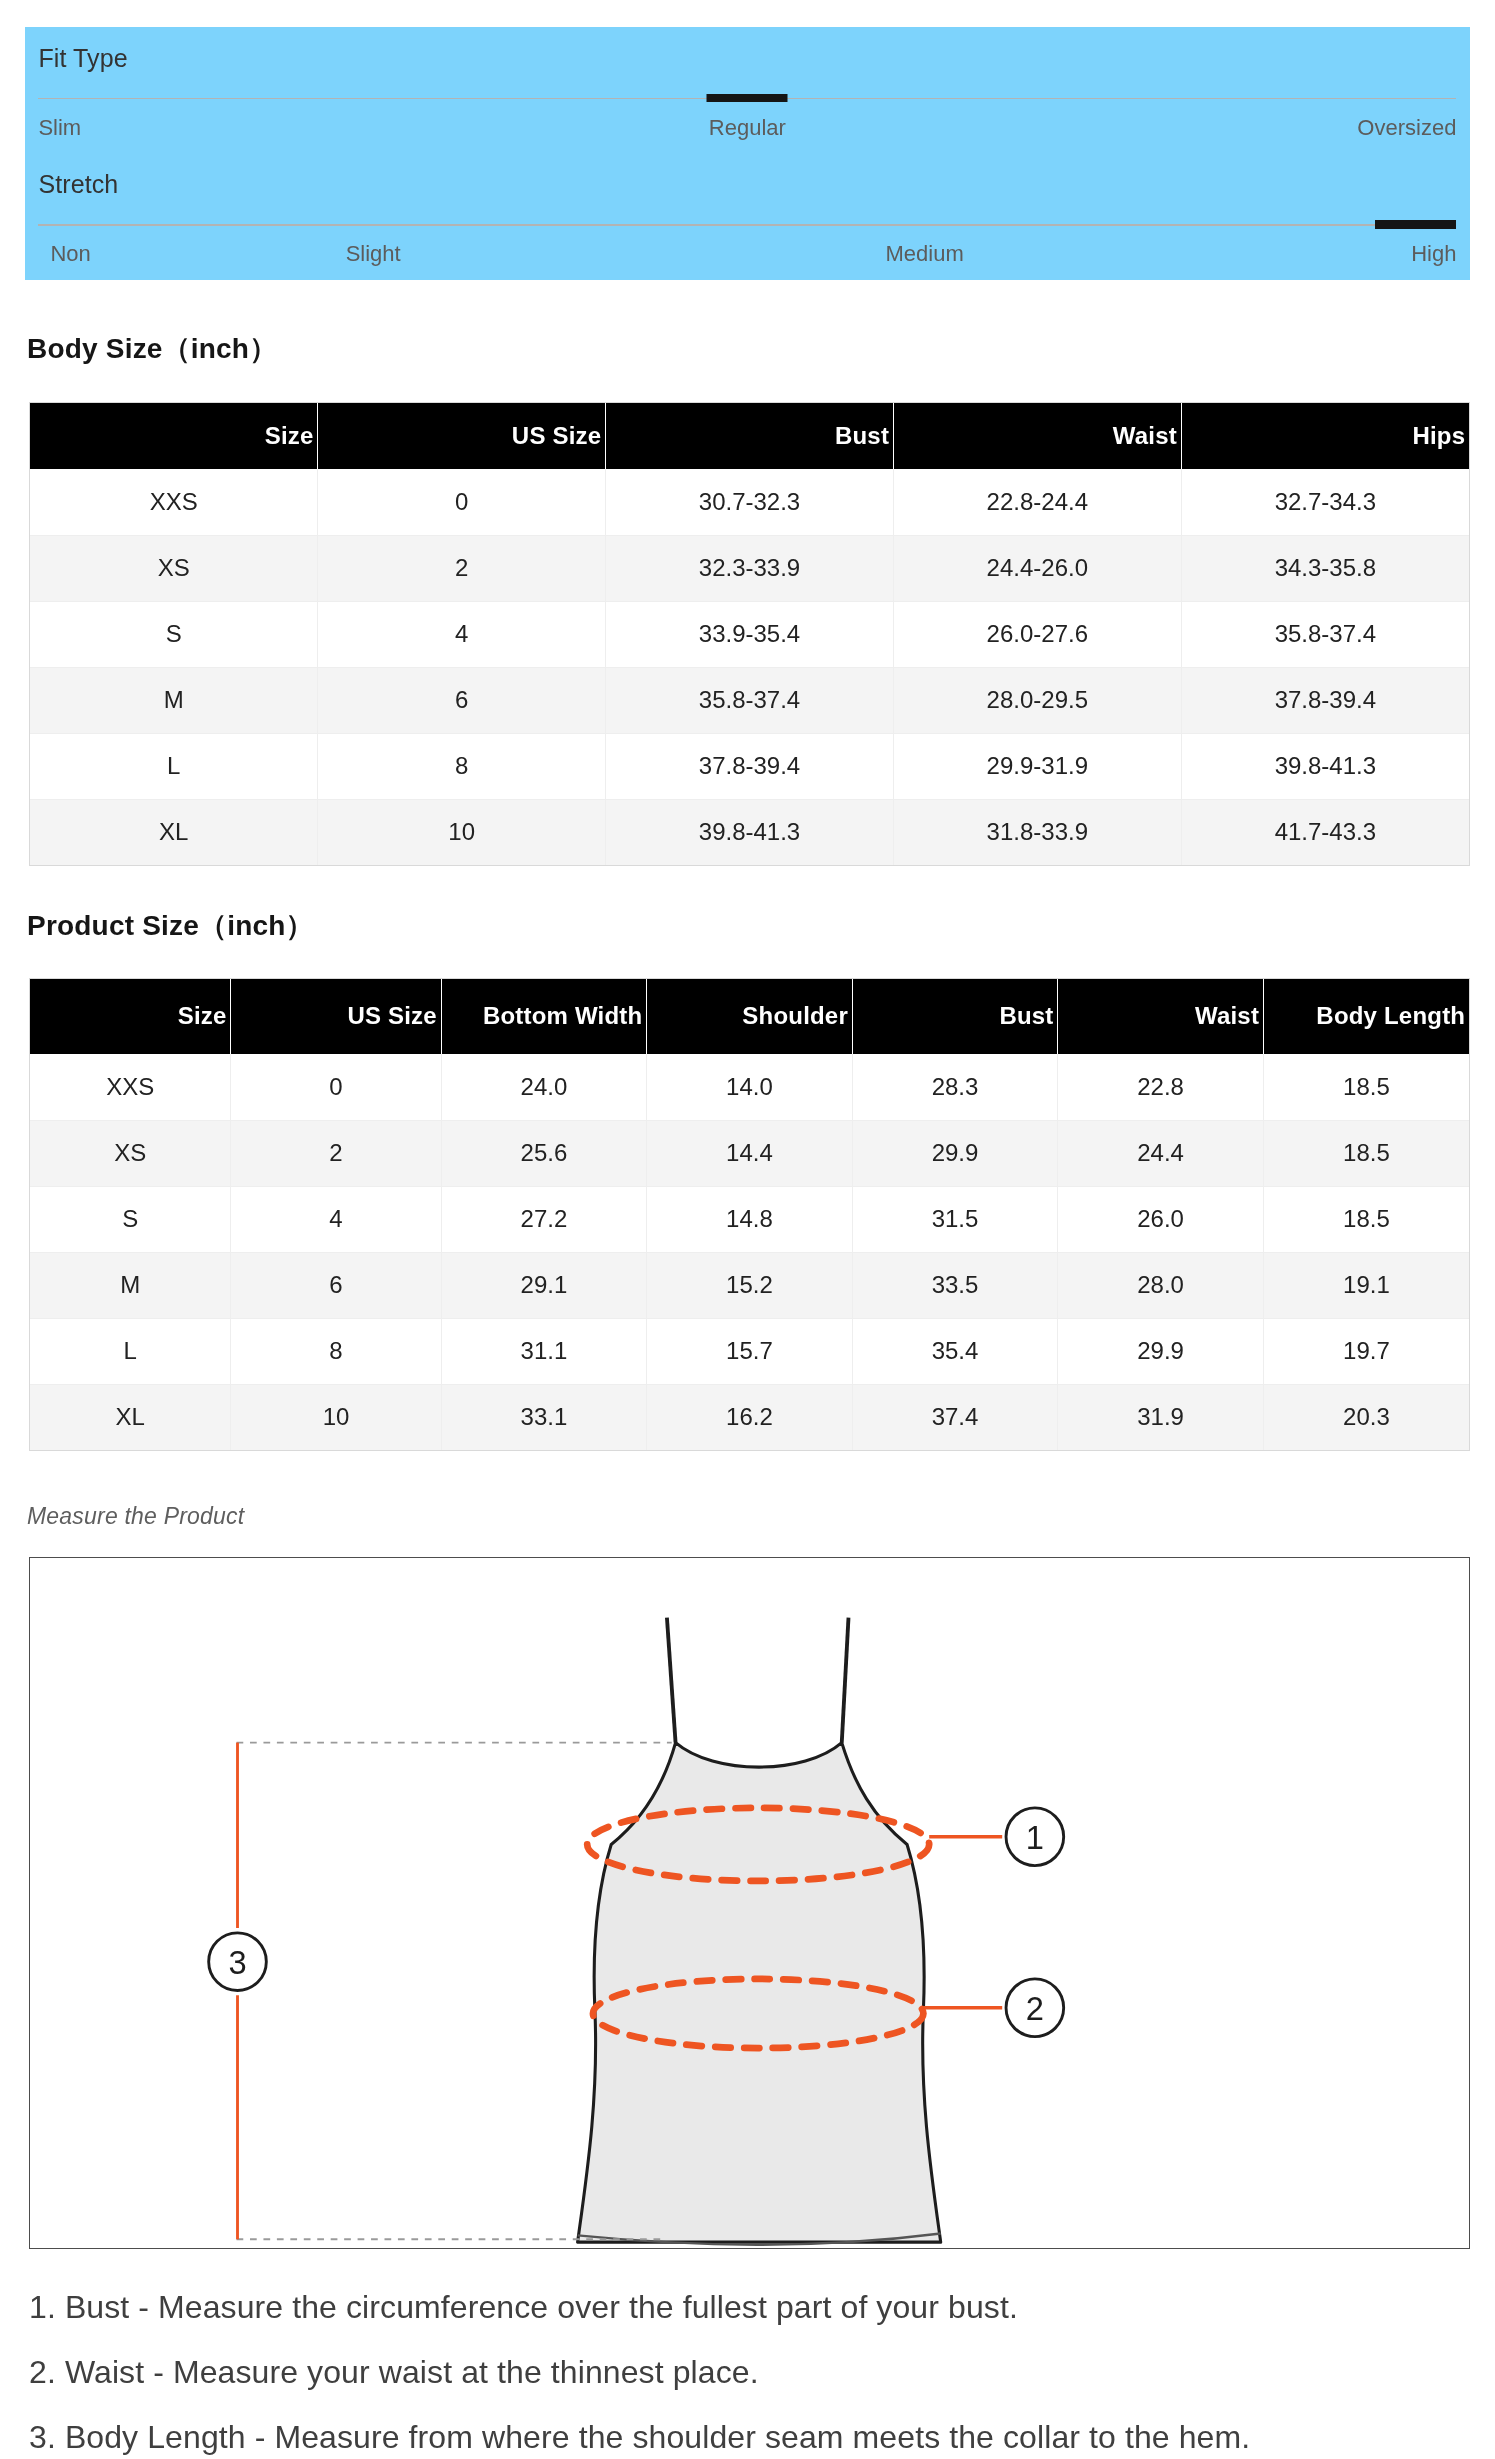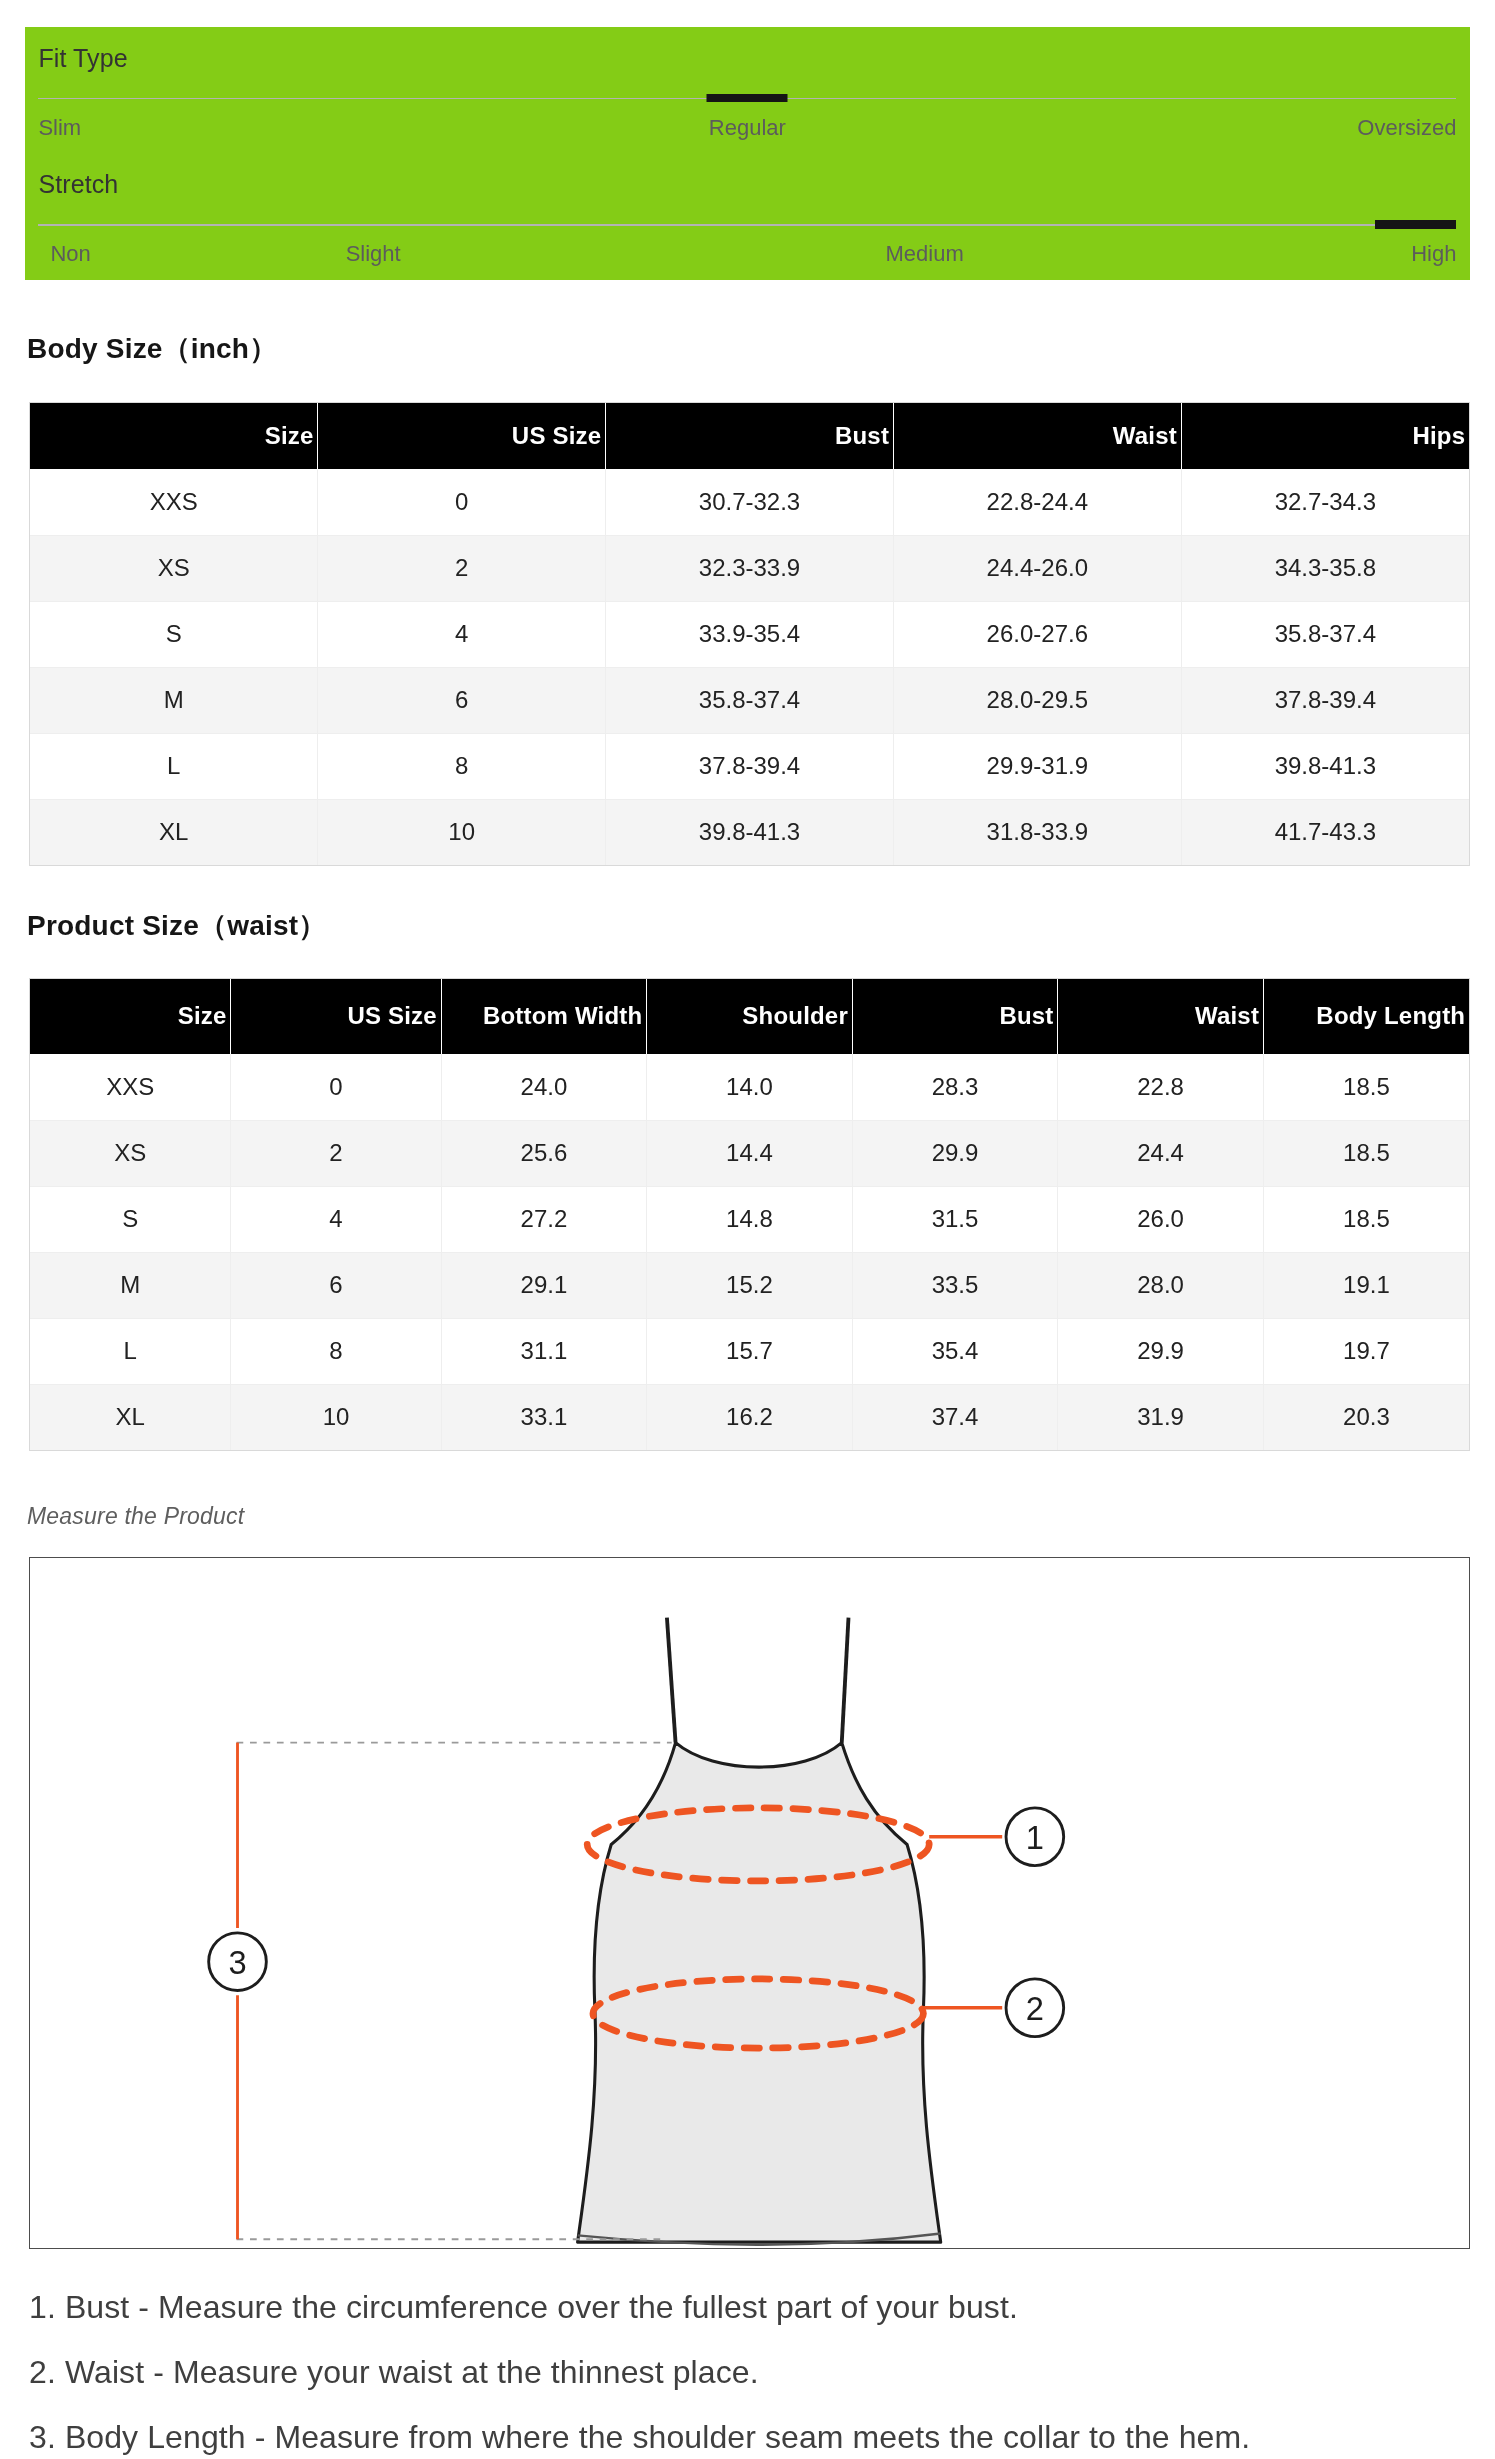--- a/index.html
+++ b/index.html
@@ -11,21 +11,21 @@
     color: #222222;
     -webkit-font-smoothing: antialiased;
   }
   .page { position: relative; width: 1496px; height: 2459px; overflow: hidden; }
 
   
   .fit-panel {
     position: absolute;
     left: 25px; top: 27px;
     width: 1445px; height: 253px;
-    background: #84cc16;
+    background: #7dd3fc;
   }
   .fit-group { position: absolute; left: 13.4px; width: 1418px; }
   .fit-group.g1 { top: 11.5px; }
   .fit-group.g2 { top: 138px; }
   .fit-title {
     font-size: 25px;
     color: #333333;
     font-weight: 400;
     letter-spacing: 0.1px;
     height: 38px;
@@ -231,21 +231,21 @@
             <td>XL</td>
             <td>10</td>
             <td>39.8-41.3</td>
             <td>31.8-33.9</td>
             <td>41.7-43.3</td>
           </tr>
         </tbody>
     </table>
   </div>
 
-  <div class="sec-title t2">Product Size（waist）</div>
+  <div class="sec-title t2">Product Size（inch）</div>
   <div class="tbl-wrap prod-tbl">
     <table class="sz">
       <colgroup>
         <col style="width:8.6%">
           <col style="width:9.0%">
           <col style="width:8.8%">
         <col style="width:8.8%">
           <col style="width:8.8%">
           <col style="width:8.8%">
           <col style="width:8.8%">

